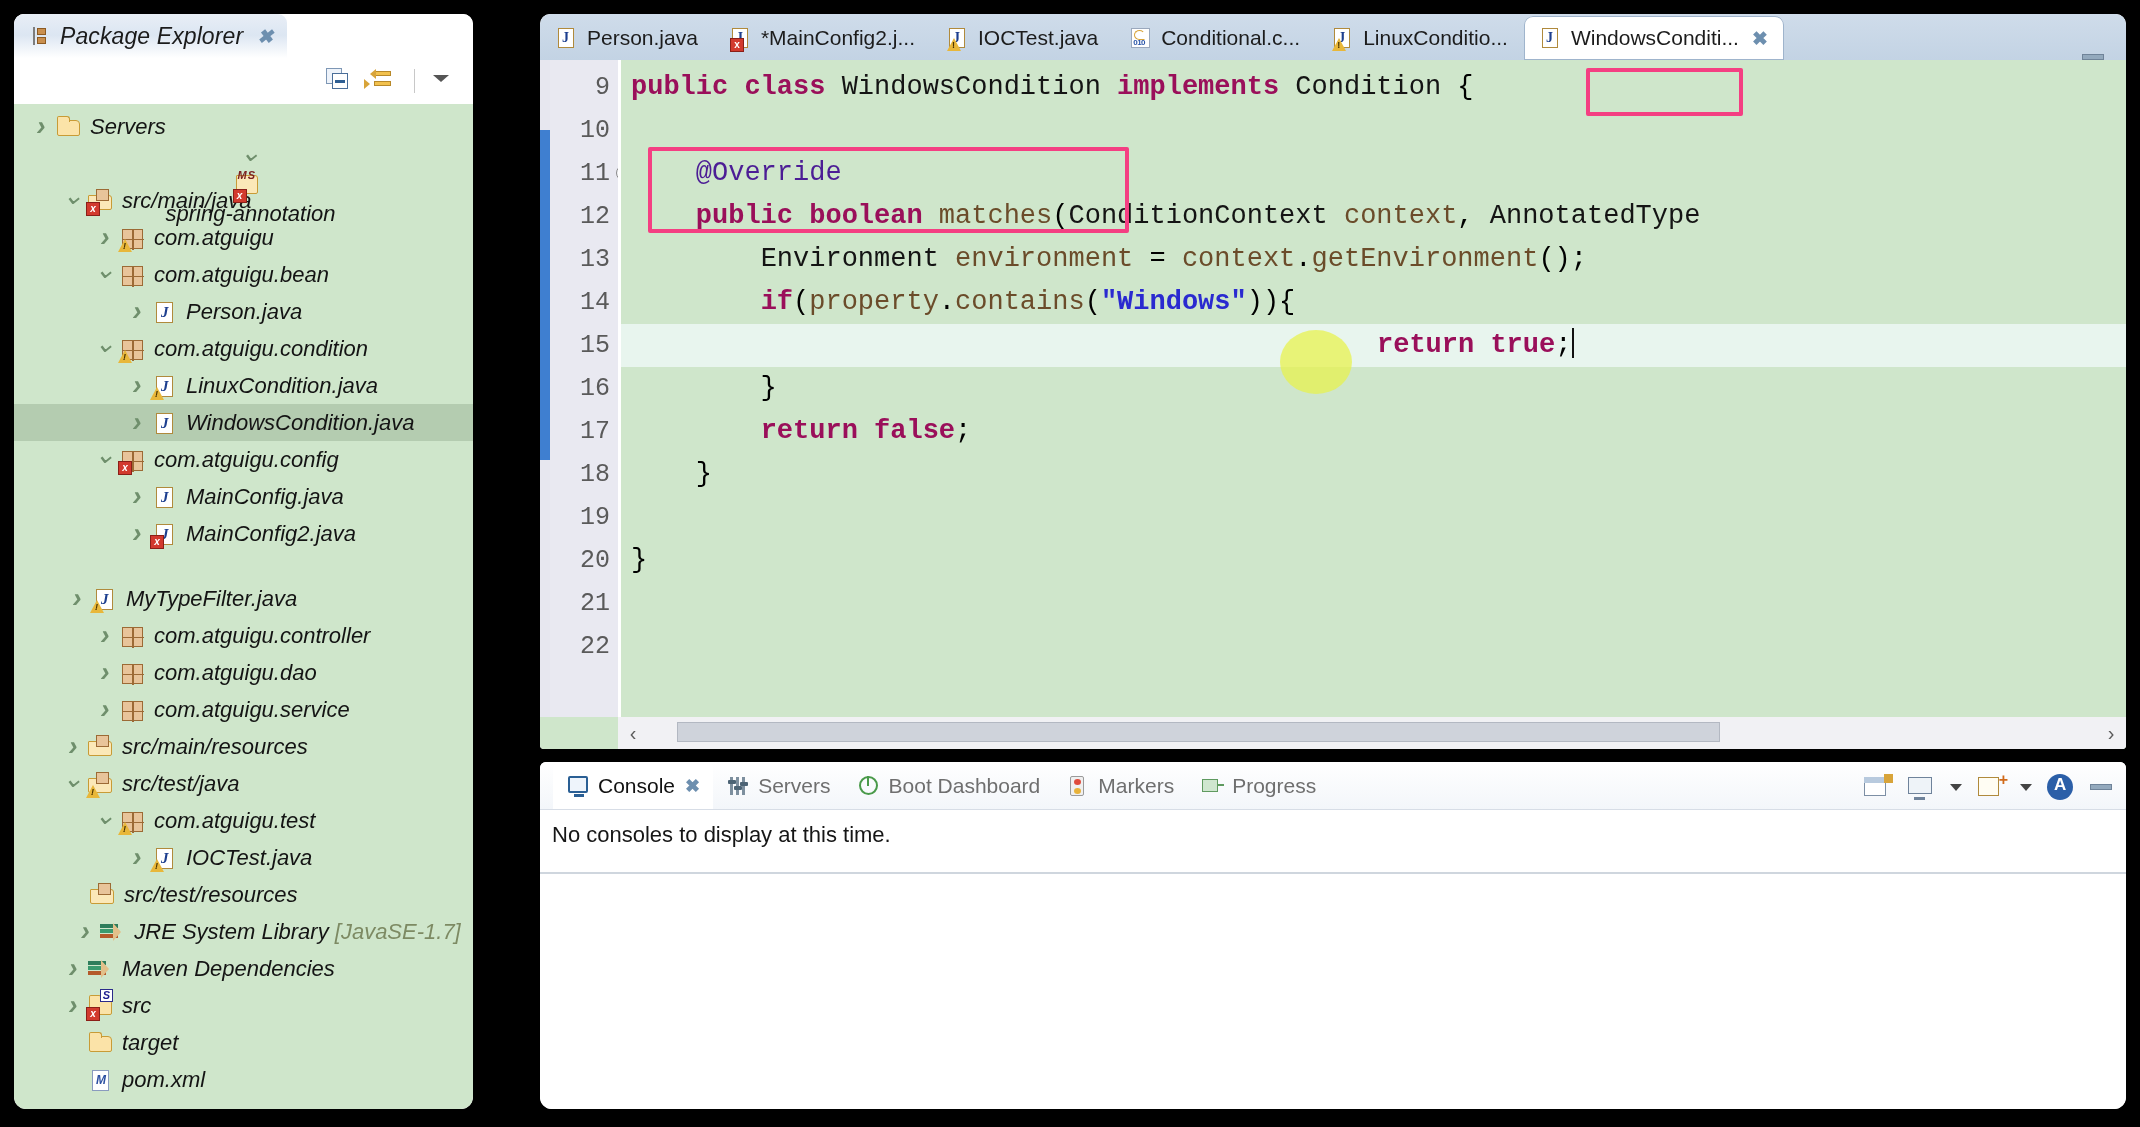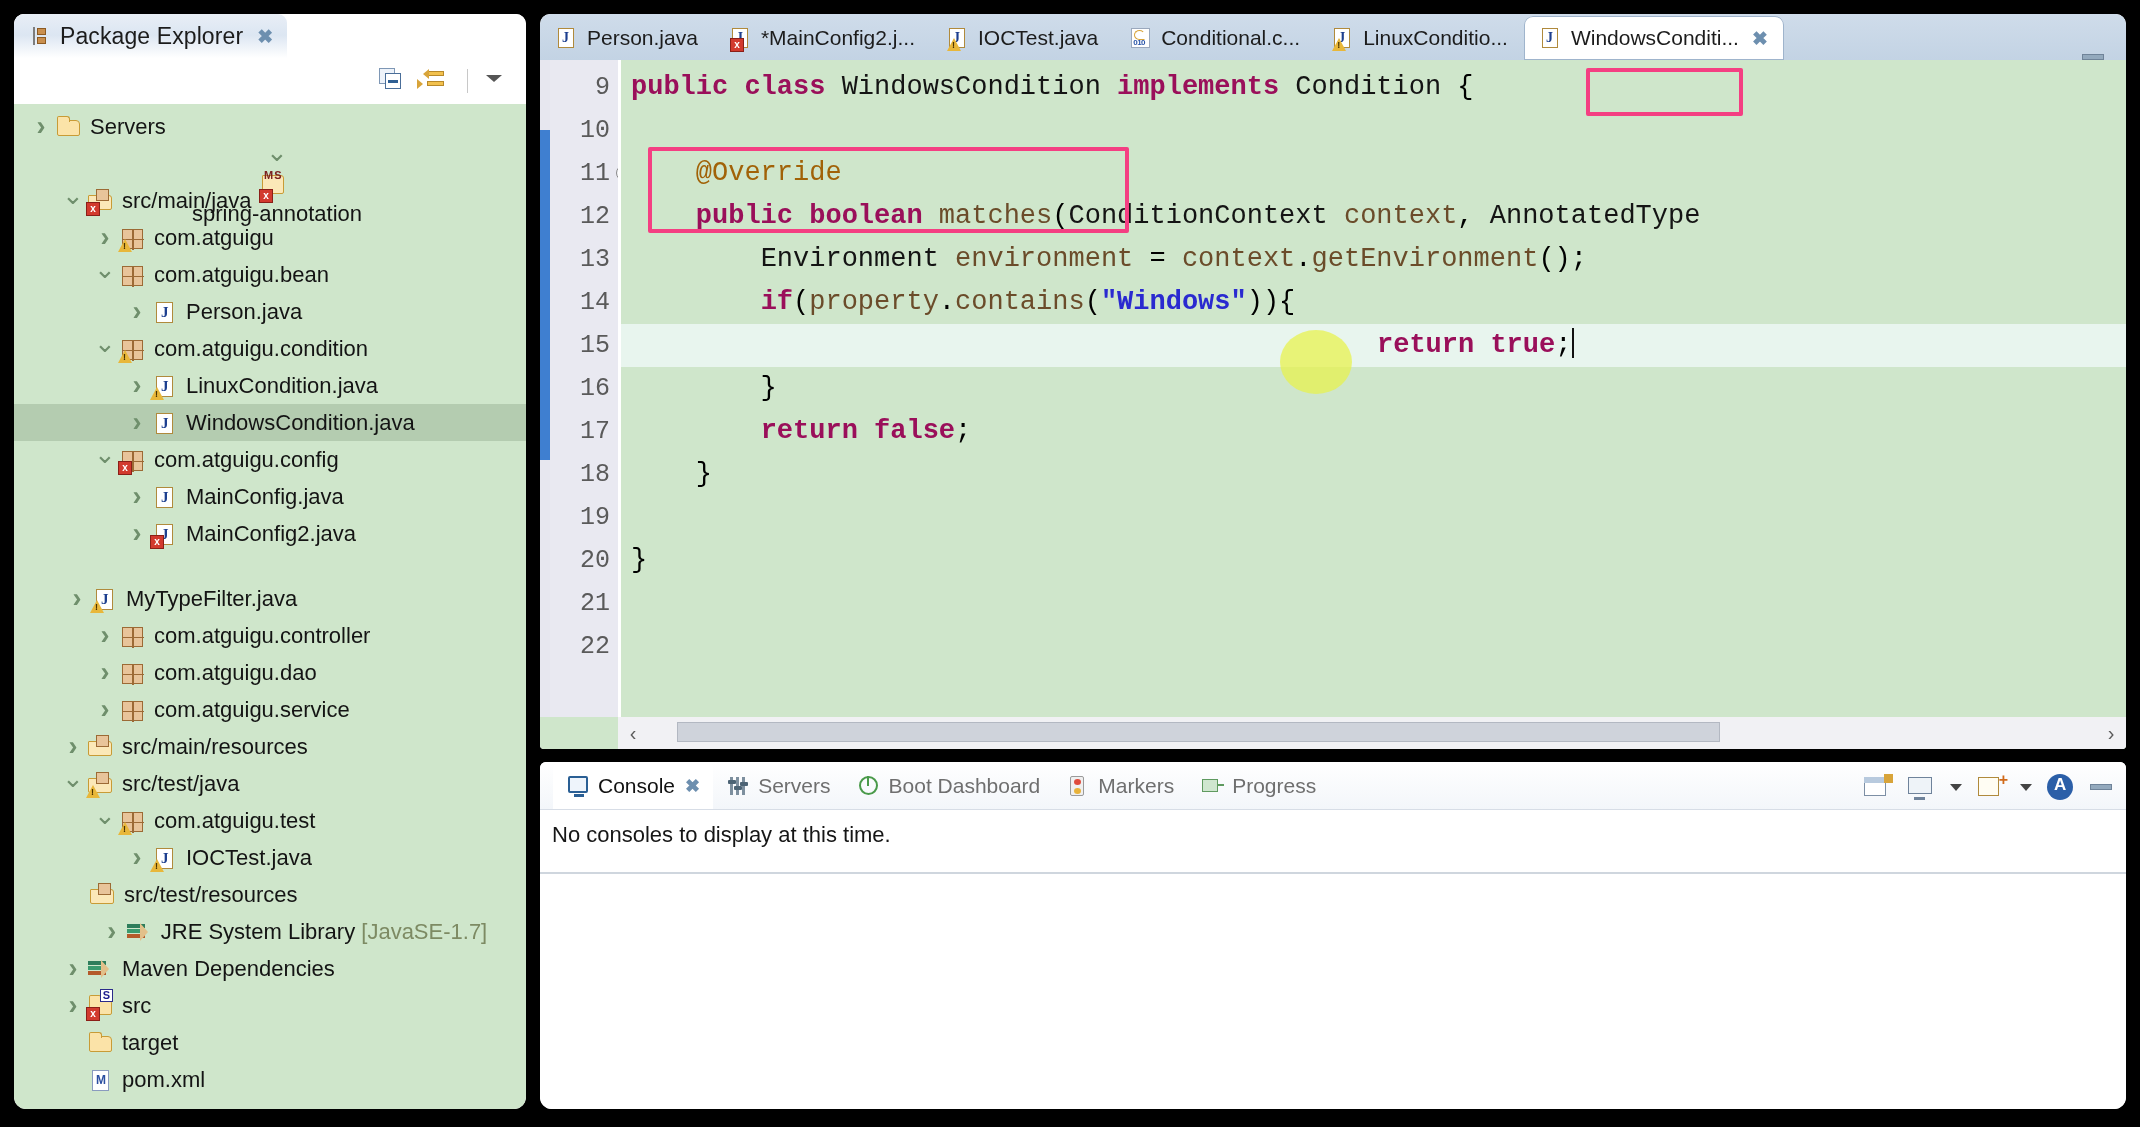--- a/index.html
+++ b/index.html
@@ -14,24 +14,25 @@
     position: absolute;
     left: 0; top: 0;
     width: 2140px; height: 1127px;
     background: #000;
   }
 
   
   #explorer {
     position: absolute;
     left: 14px; top: 14px;
-    width: 512px; height: 1095px;
+    width: 459px; height: 1095px;
     background: #ffffff;
     border-radius: 10px 10px 12px 12px;
     overflow: hidden;
+    font-style: italic;
   }
   #explorer-tabrow {
     position: relative;
     height: 44px;
     background: #ffffff;
   }
   #explorer-tab {
     position: absolute;
     left: 0; top: 0;
     height: 44px;
@@ -283,21 +284,21 @@
     position:absolute; left:81px; top:0; right:0; bottom:32px;
     background:#cfe6cb; overflow:hidden;
     font-family:"Liberation Mono", monospace; font-size:27px;
     padding-top:6px;
   }
   .cl { height:43px; line-height:43px; white-space:pre; padding-left:10px; position:relative; }
   .cl.hl { background:#e8f5ee;text-align:center; }
   .kw { color:#9a0f5a; font-weight:bold; }
   .ty { color:#141414; }
   .var { color:#6b4c2a; }
-  .ann { color:#a16207; }
+  .ann { color:#4c1d95; }
   .str { color:#2a2ad0; font-weight:bold; }
 
   
   .hlbox {
     position:absolute; border:4px solid #f43f82; border-radius:2px;
     pointer-events:none;
   }
   
   #click-halo {
     position:absolute; width:72px; height:64px; border-radius:50%;

